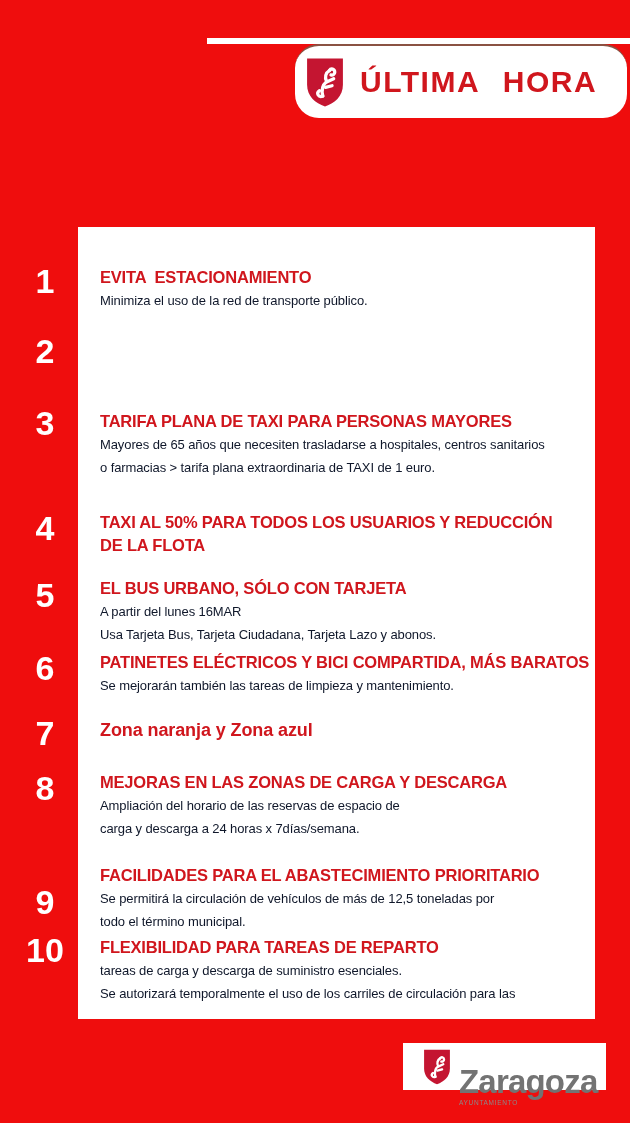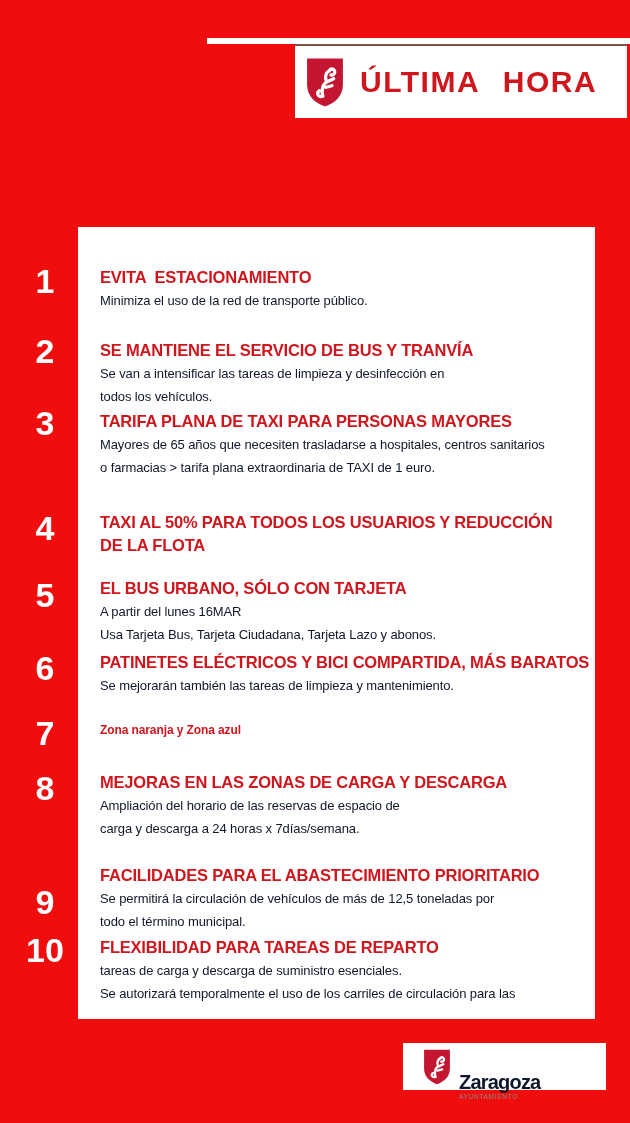--- a/index.html
+++ b/index.html
@@ -6,21 +6,21 @@
   .poster{
     position:relative;width:630px;height:1123px;overflow:hidden;
     background:#EF0D0D;
     font-family:"Liberation Sans",sans-serif;
   }
   
   .top-line{position:absolute;left:207px;top:38px;width:423px;height:6px;background:#ffffff;}
   .header-box{
     position:absolute;left:295px;top:44px;width:332px;height:74px;background:#ffffff;
     border-top:2px solid #8A5243;box-sizing:border-box;
-    display:flex;align-items:center;
+    display:flex;align-items:center;border-radius:24px;
   }
   .header-shield{width:38px;height:53px;margin-left:11px;flex:none;}
   .header-title{
     color:#D0161D;font-size:30px;font-weight:bold;letter-spacing:1.5px;word-spacing:14px;
     margin-left:16px;white-space:pre;line-height:1;
   }
   
   .card{position:absolute;left:78px;top:227px;width:517px;height:792px;background:#ffffff;}
   
   .num{
@@ -31,29 +31,29 @@
   .item{position:absolute;left:100px;width:496px;}
   .title{
     color:#D0161D;font-size:16.5px;font-weight:bold;letter-spacing:-0.2px;
     line-height:23px;white-space:pre;
   }
   .line{
     color:#0f172a;font-size:13px;letter-spacing:-0.1px;
     line-height:23px;white-space:pre;
   }
   .line .big{font-size:13px;}
-  .line.bold{font-weight:bold;font-size:12px;color:#D0161D;}
+  .line.bold{font-weight:bold;font-size:18px;color:#D0161D;}
   
   .logo-box{
     position:absolute;left:403px;top:1043px;width:203px;height:47px;background:#ffffff;
     display:flex;align-items:center;
   }
   .logo-shield{width:28px;height:36px;margin-left:20px;flex:none;}
   .logo-text-wrap{margin-left:8px;}
-  .logo-name{color:#0f172a;font-size:20px;font-weight:bold;letter-spacing:-0.8px;line-height:1;margin-top:39px;}
+  .logo-name{color:#737373;font-size:33px;font-weight:bold;letter-spacing:-0.8px;line-height:1;margin-top:39px;}
   .logo-sub{color:#8A8A8A;font-size:6.5px;letter-spacing:0.7px;margin-top:2px;line-height:1;}
 </style>
 </head>
 <body>
 
 <svg width="0" height="0" style="position:absolute">
   <defs>
     <g id="zgz-shield">
       <path d="M2 2 H68 V50 C68 71 53 84 35 90 C17 84 2 71 2 50 Z" fill="#C41531"></path>
       <g fill="none" stroke="#ffffff" stroke-width="6" stroke-linecap="round" stroke-linejoin="round">
@@ -88,25 +88,20 @@
   <div class="num" style="top:716px">7</div>
   <div class="num" style="top:771px">8</div>
   <div class="num" style="top:885px">9</div>
   <div class="num" style="top:933px">10</div>
 
   <div class="item" style="top:266px">
     <div class="title">EVITA  ESTACIONAMIENTO</div>
     <div class="line">Minimiza el uso de la red de transporte público.</div>
   </div>
 
-  <div class="item" style="top:339px">
-    <div class="title">SE MANTIENE EL SERVICIO DE BUS Y TRANVÍA</div>
-    <div class="line">Se van a intensificar las tareas de limpieza y desinfección en</div>
-    <div class="line">todos los vehículos.</div>
-  </div>
 
   <div class="item" style="top:410px">
     <div class="title">TARIFA PLANA DE TAXI PARA PERSONAS MAYORES</div>
     <div class="line">Mayores de 65 años que necesiten trasladarse a hospitales, centros sanitarios</div>
     <div class="line"><span>o farmacias &gt; </span><span class="big">tarifa plana extraordinaria de TAXI de 1 euro.</span></div>
   </div>
 
   <div class="item" style="top:511px">
     <div class="title">TAXI AL 50% PARA TODOS LOS USUARIOS Y REDUCCIÓN</div>
     <div class="title">DE LA FLOTA</div>

